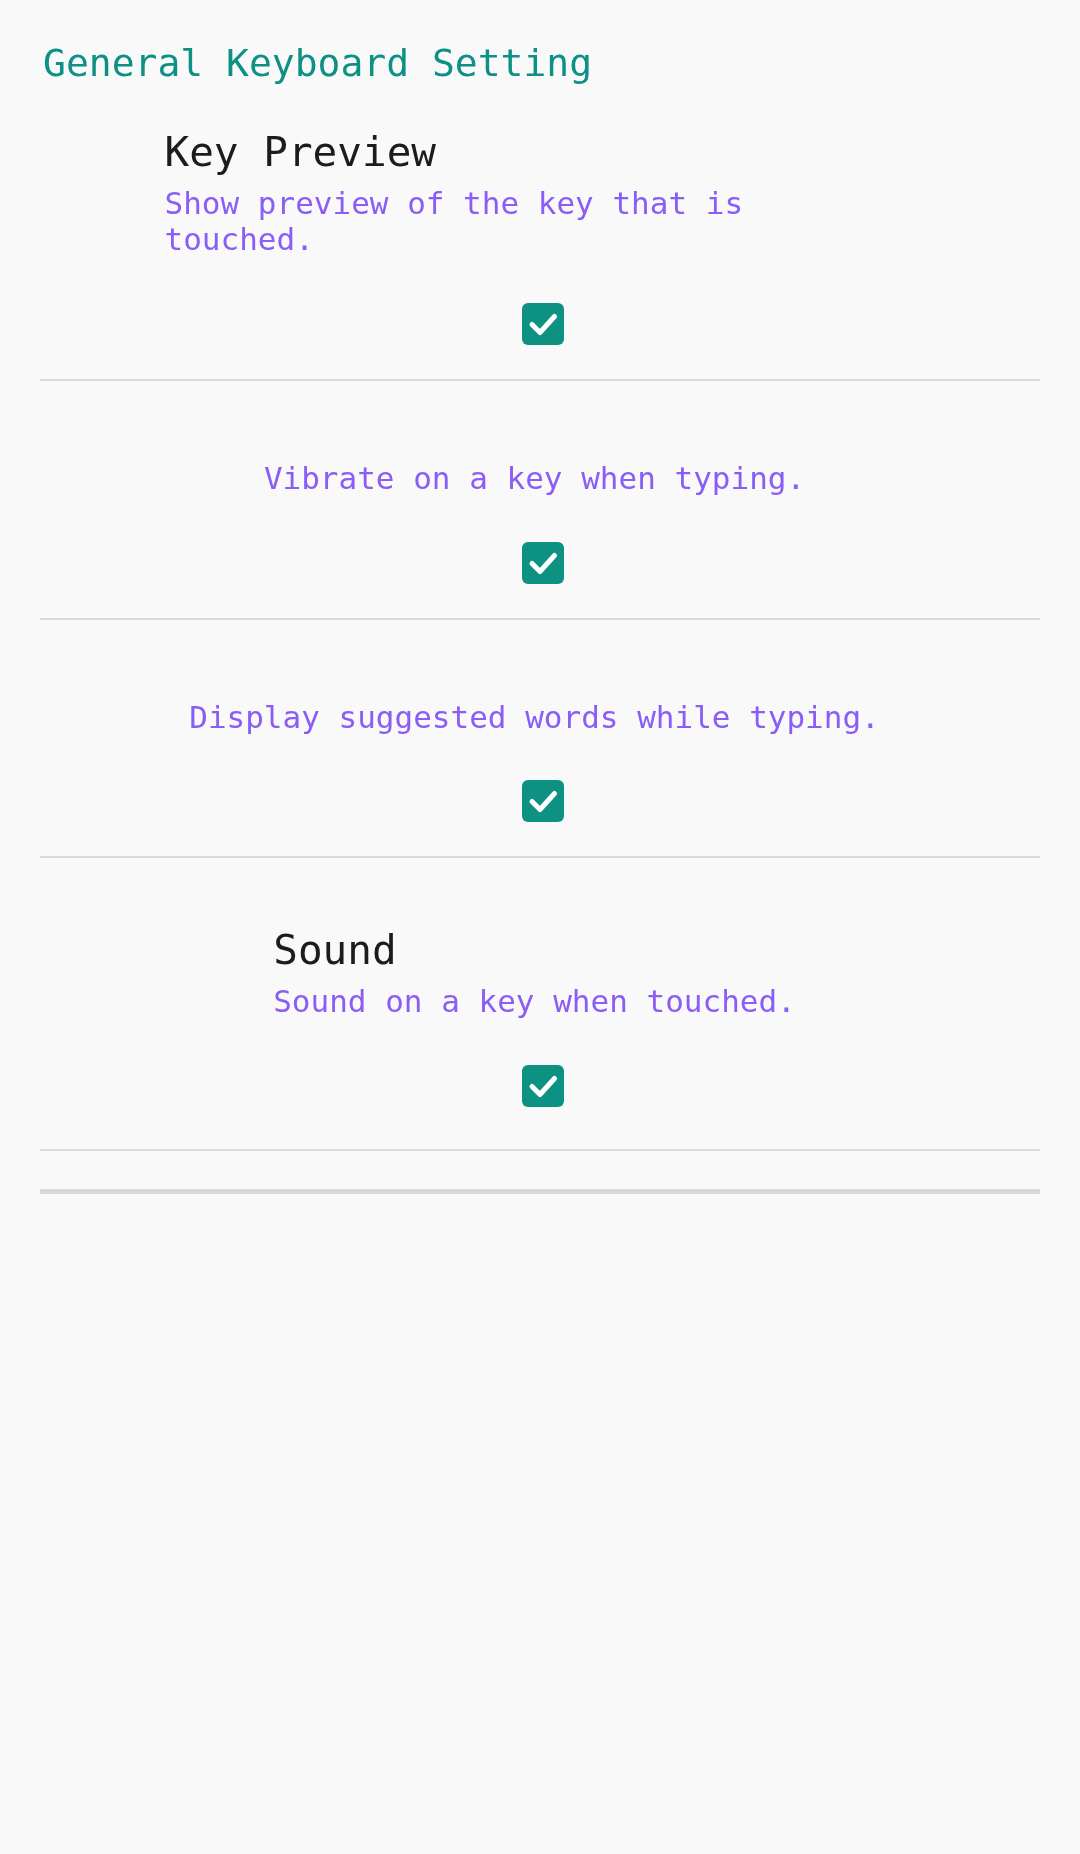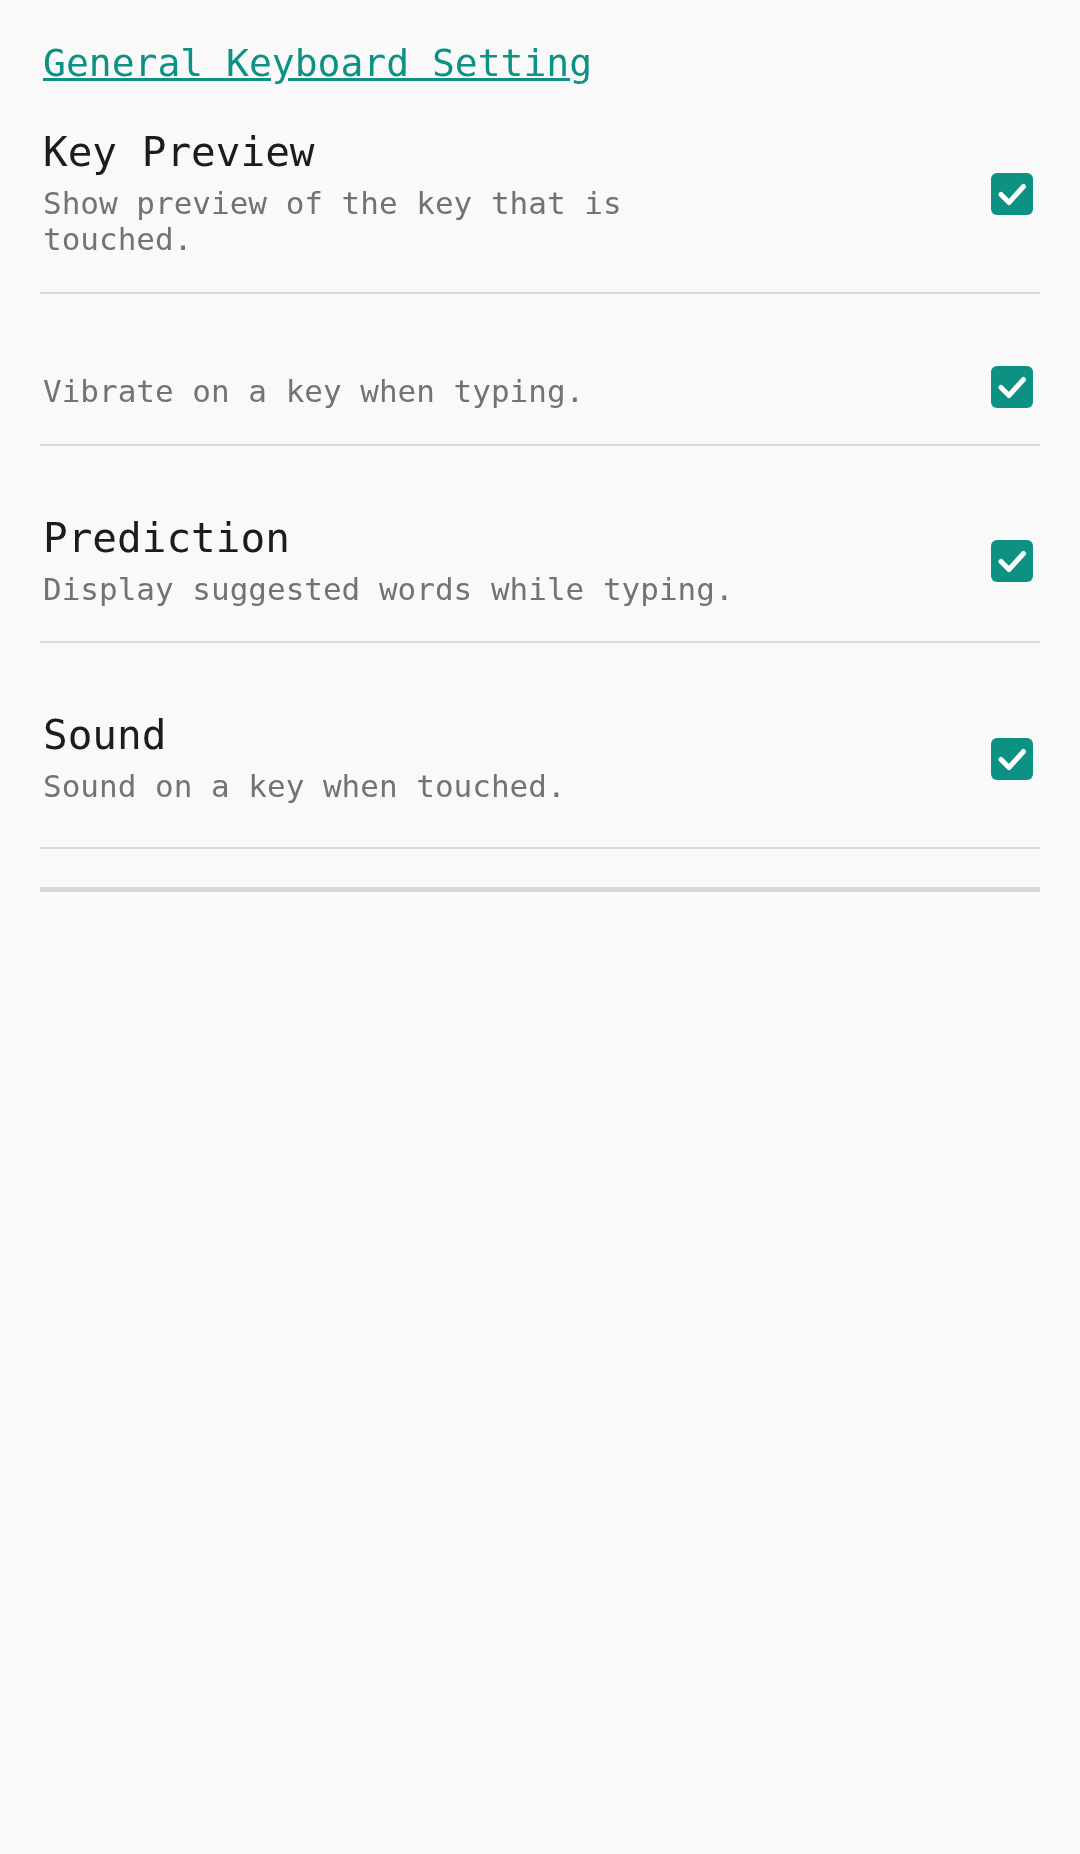--- a/index.html
+++ b/index.html
@@ -23,53 +23,53 @@
   }
 
   .section-header {
     color: #0d9184;
     font-family: "DejaVu Sans Mono", monospace;
     font-size: 38px;
     letter-spacing: 0px;
     padding: 44px 0 0 43px;
     line-height: 1.0;
     white-space: nowrap;
-    text-decoration: underline;
   }
 
   .prefs {
     margin-top: 44px;
   }
 
   .pref-row {
     display: flex;
-    flex-direction: row;
+    flex-direction: column;
     align-items: center;
     padding: 0 38px 0 43px;
     box-sizing: border-box;
     width: 1080px;
+    gap: 45px;
   }
 
   .pref-text {
     flex: 1 1 auto;
     min-width: 0;
     padding-right: 16px;
   }
 
   .pref-title {
     color: #1c1c1c;
     font-family: "DejaVu Sans Mono", monospace;
     font-size: 41px;
     line-height: 1.12;
     margin: 0;
     white-space: nowrap;
   }
 
   .pref-summary {
-    color: #737373;
+    color: #8b5cf6;
     font-family: "DejaVu Sans Mono", monospace;
     font-size: 31px;
     line-height: 1.18;
     margin: 9px 0 0 0;
     max-width: 740px;
   }
 
   .pref-widget {
     flex: 0 0 auto;
     width: 60px;
@@ -154,21 +154,20 @@
           </svg>
         </span>
       </div>
     </div>
 
     <div class="divider"></div>
     <div class="gap-top"></div>
 
     <div class="pref-row row-pad-b">
       <div class="pref-text">
-        <div class="pref-title">Prediction</div>
         <div class="pref-summary">Display suggested words while typing.</div>
       </div>
       <div class="pref-widget">
         <span class="checkbox checked">
           <svg viewBox="0 0 42 42" aria-hidden="true">
             <path d="M10 21.5 L18 29.5 L32.5 13.5" fill="none" stroke="#ffffff" stroke-width="5" stroke-linecap="round" stroke-linejoin="round"></path>
           </svg>
         </span>
       </div>
     </div>

